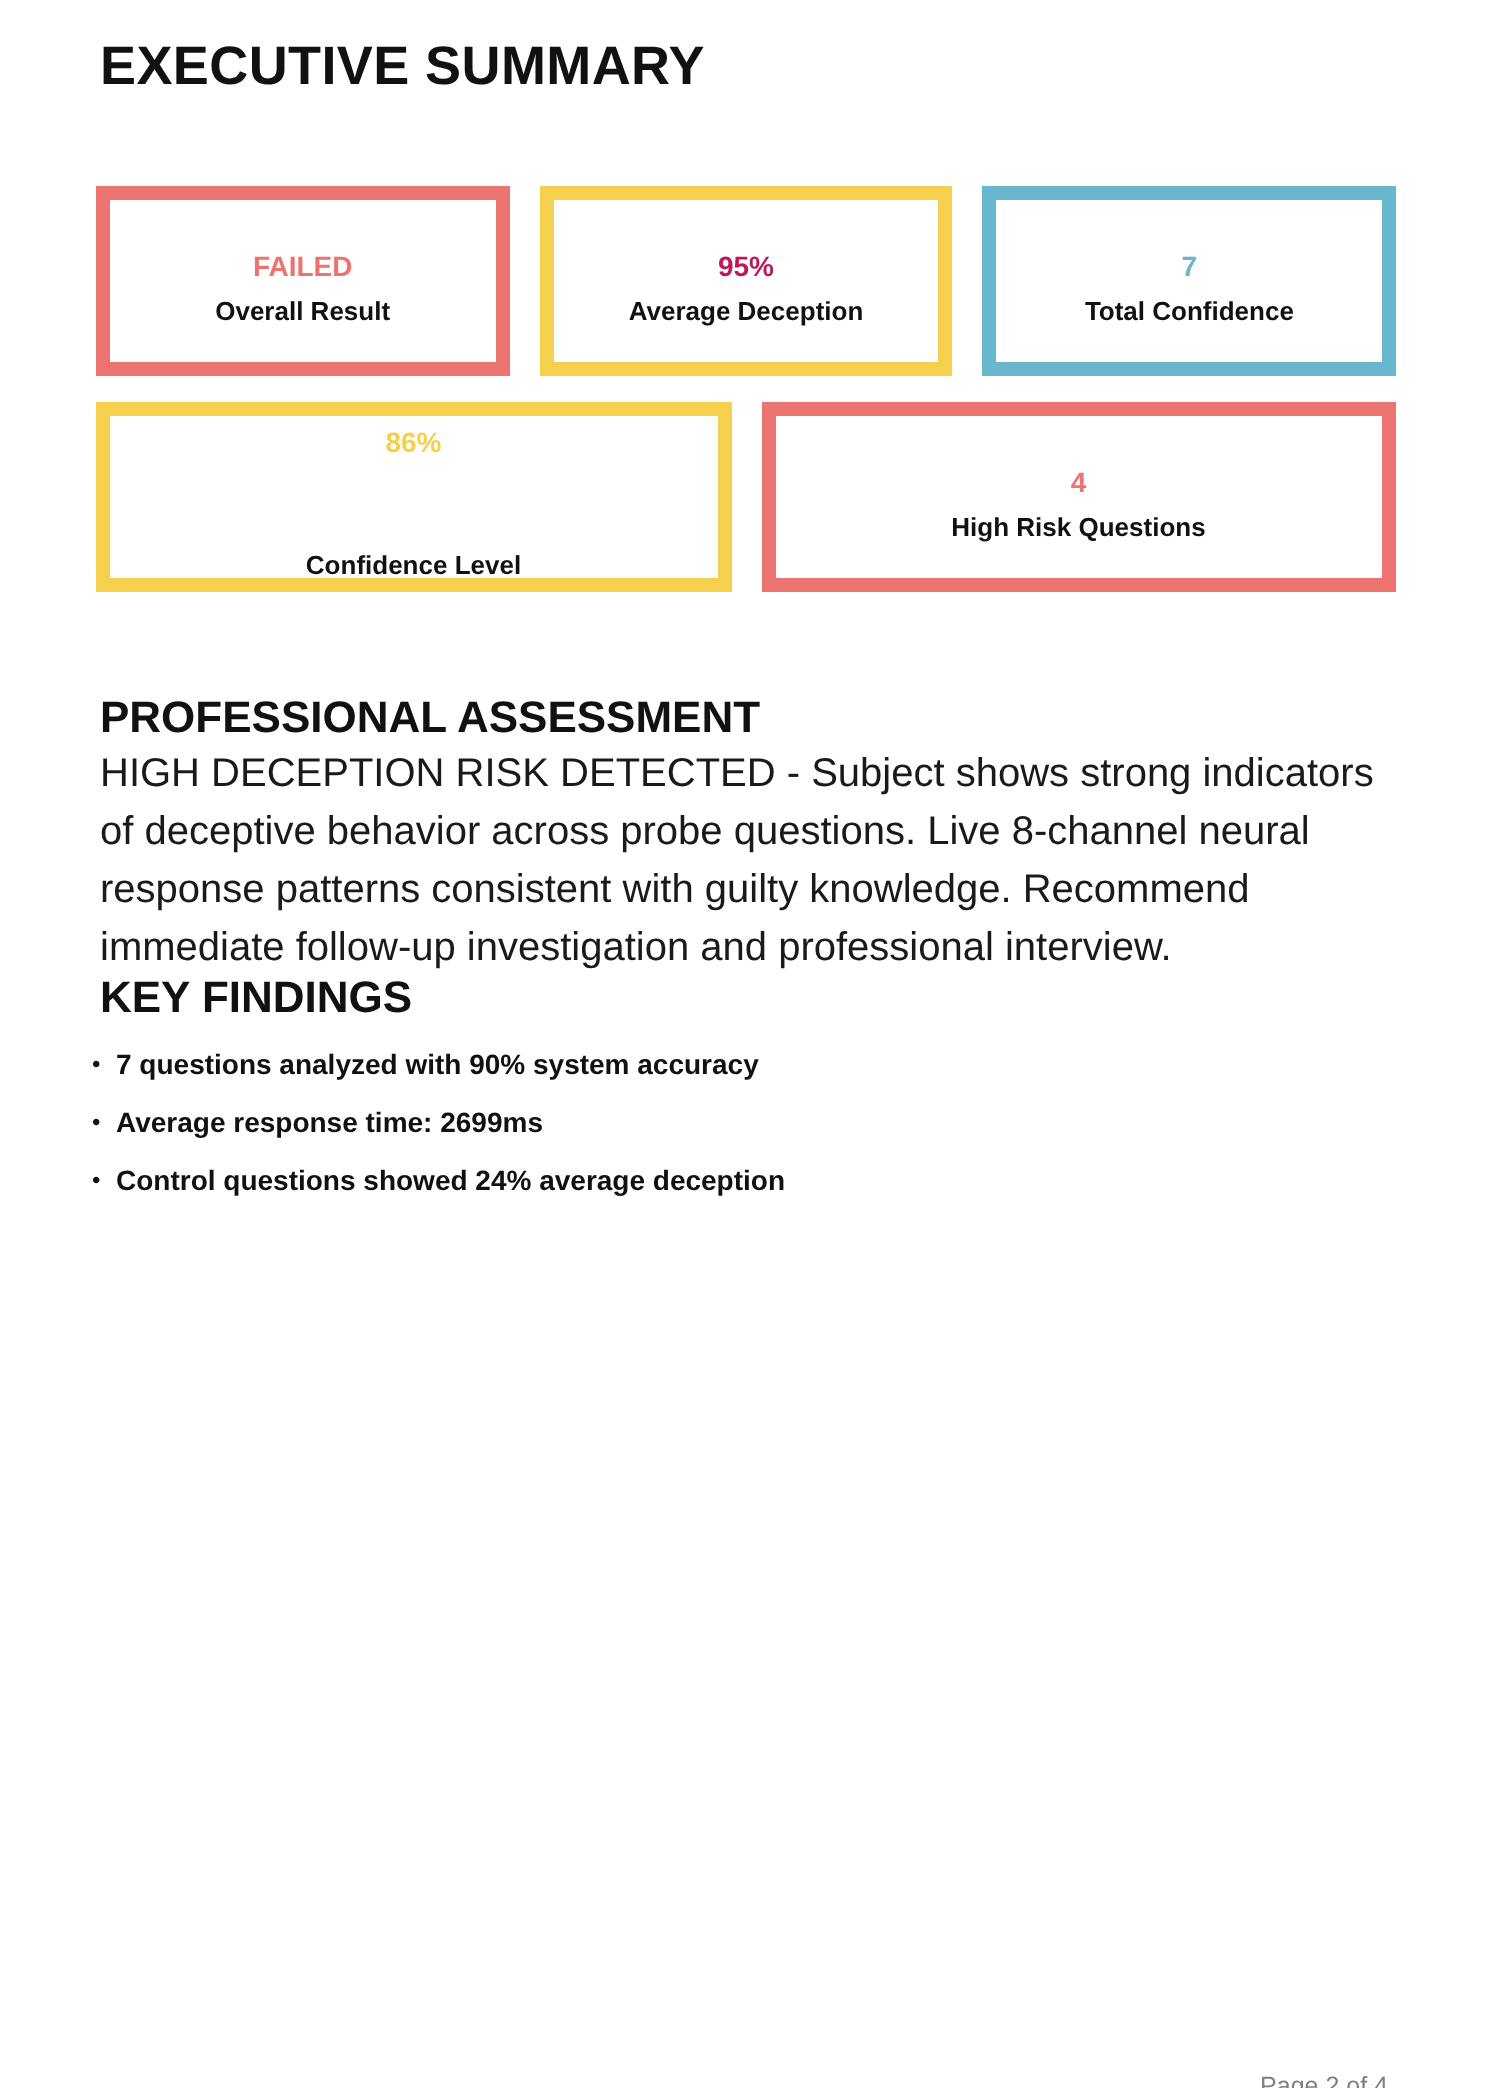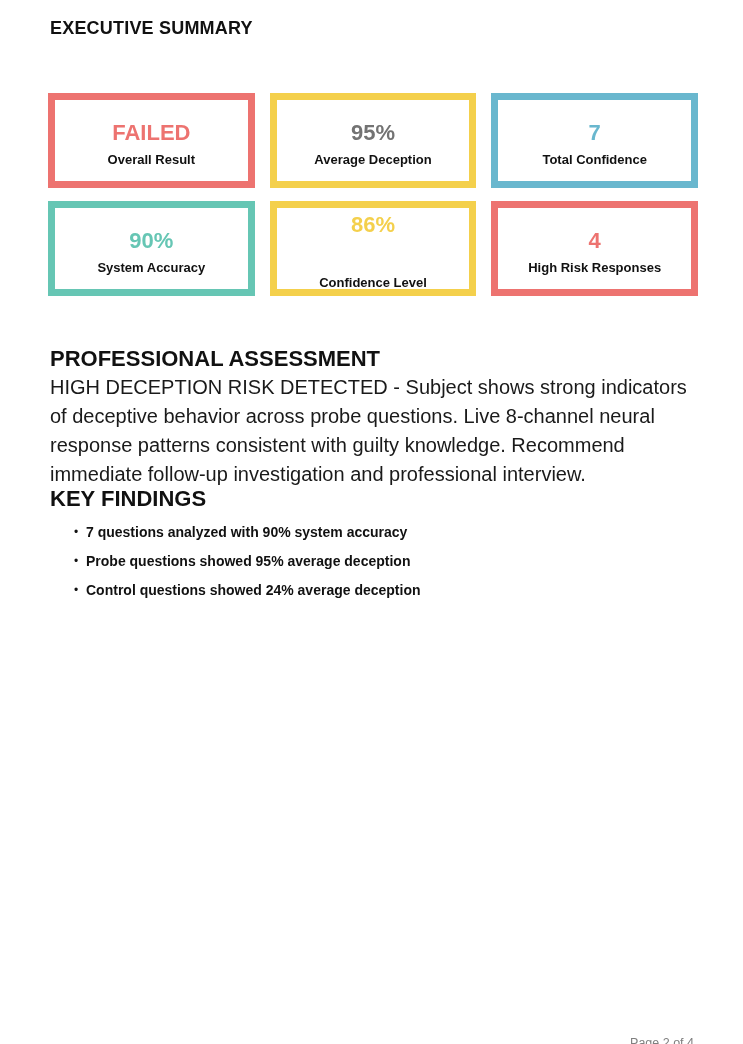--- a/index.html
+++ b/index.html
@@ -12,21 +12,21 @@
     position: relative;
     width: 743px;
     height: 1044px;
     background: #ffffff;
     overflow: hidden;
   }
   .page-title {
     position: absolute;
     left: 50px;
     top: 18px;
-    font-size: 18px;
+    font-size: 27px;
     font-weight: bold;
     letter-spacing: 0.2px;
     color: #111111;
   }
   .cards {
     position: absolute;
     left: 48px;
     top: 93px;
     width: 650px;
     display: flex;
@@ -40,21 +40,21 @@
     border: 7px solid #cccccc;
     background: #ffffff;
     display: flex;
     flex-direction: column;
     align-items: center;
     justify-content: center;
     padding-top: 6px;
     gap: 9px;
   }
   .card-value {
-    font-size: 22px;
+    font-size: 14px;
     font-weight: bold;
     line-height: 1;
   }
   .card-label {
     font-size: 13px;
     font-weight: bold;
     color: #111111;
     line-height: 1;
   }
   .section-heading {
@@ -71,21 +71,21 @@
     top: 373px;
     width: 648px;
     font-size: 20px;
     line-height: 29px;
     font-weight: normal;
     color: #1a1a1a;
   }
   #findings-heading { top: 486px; }
   .findings-list {
     position: absolute;
-    left: 74px;
+    left: 46px;
     top: 518px;
     width: 630px;
     list-style: none;
   }
   .finding-item {
     font-size: 14px;
     font-weight: bold;
     color: #111111;
     line-height: 29px;
     padding-left: 12px;
@@ -113,46 +113,42 @@
 <div class="page">
 
   <h1 class="page-title">EXECUTIVE SUMMARY</h1>
 
   <div class="cards">
     <div class="stat-card" style="border-color: rgb(237, 115, 112);">
       <div class="card-value" style="color: rgb(237, 115, 112);">FAILED</div>
       <div class="card-label">Overall Result</div>
     </div>
     <div class="stat-card" style="border-color: rgb(244, 208, 76);">
-      <div class="card-value" style="color: #737373;">95%</div>
+      <div class="card-value" style="color: #be185d;">95%</div>
       <div class="card-label">Average Deception</div>
     </div>
     <div class="stat-card" style="border-color: rgb(105, 183, 206);">
       <div class="card-value" style="color: rgb(105, 183, 206);">7</div>
       <div class="card-label">Total Confidence</div>
-    </div>
-    <div class="stat-card" style="border-color: rgb(102, 198, 180);">
-      <div class="card-value" style="color: rgb(102, 198, 180);">90%</div>
-      <div class="card-label">System Accuracy</div>
     </div>
     <div class="stat-card" style="border-color: rgb(244, 208, 76); justify-content: space-between;">
       <div class="card-value" style="color: rgb(244, 208, 76);">86%</div>
       <div class="card-label">Confidence Level</div>
     </div>
     <div class="stat-card" style="border-color: rgb(237, 115, 112);">
       <div class="card-value" style="color: rgb(237, 115, 112);">4</div>
-      <div class="card-label">High Risk Responses</div>
+      <div class="card-label">High Risk Questions</div>
     </div>
   </div>
 
   <h2 class="section-heading" id="assessment-heading">PROFESSIONAL ASSESSMENT</h2>
   <p class="assessment-body">HIGH DECEPTION RISK DETECTED - Subject shows strong indicators of deceptive behavior across probe questions. Live 8-channel neural response patterns consistent with guilty knowledge. Recommend immediate follow-up investigation and professional interview.</p>
 
   <h2 class="section-heading" id="findings-heading">KEY FINDINGS</h2>
   <ul class="findings-list">
     <li class="finding-item">7 questions analyzed with 90% system accuracy</li>
-    <li class="finding-item">Probe questions showed 95% average deception</li>
+    <li class="finding-item">Average response time: 2699ms</li>
     <li class="finding-item">Control questions showed 24% average deception</li>
   </ul>
 
   <div class="page-footer">Page 2 of 4</div>
 
 </div>
 
 </body></html>

